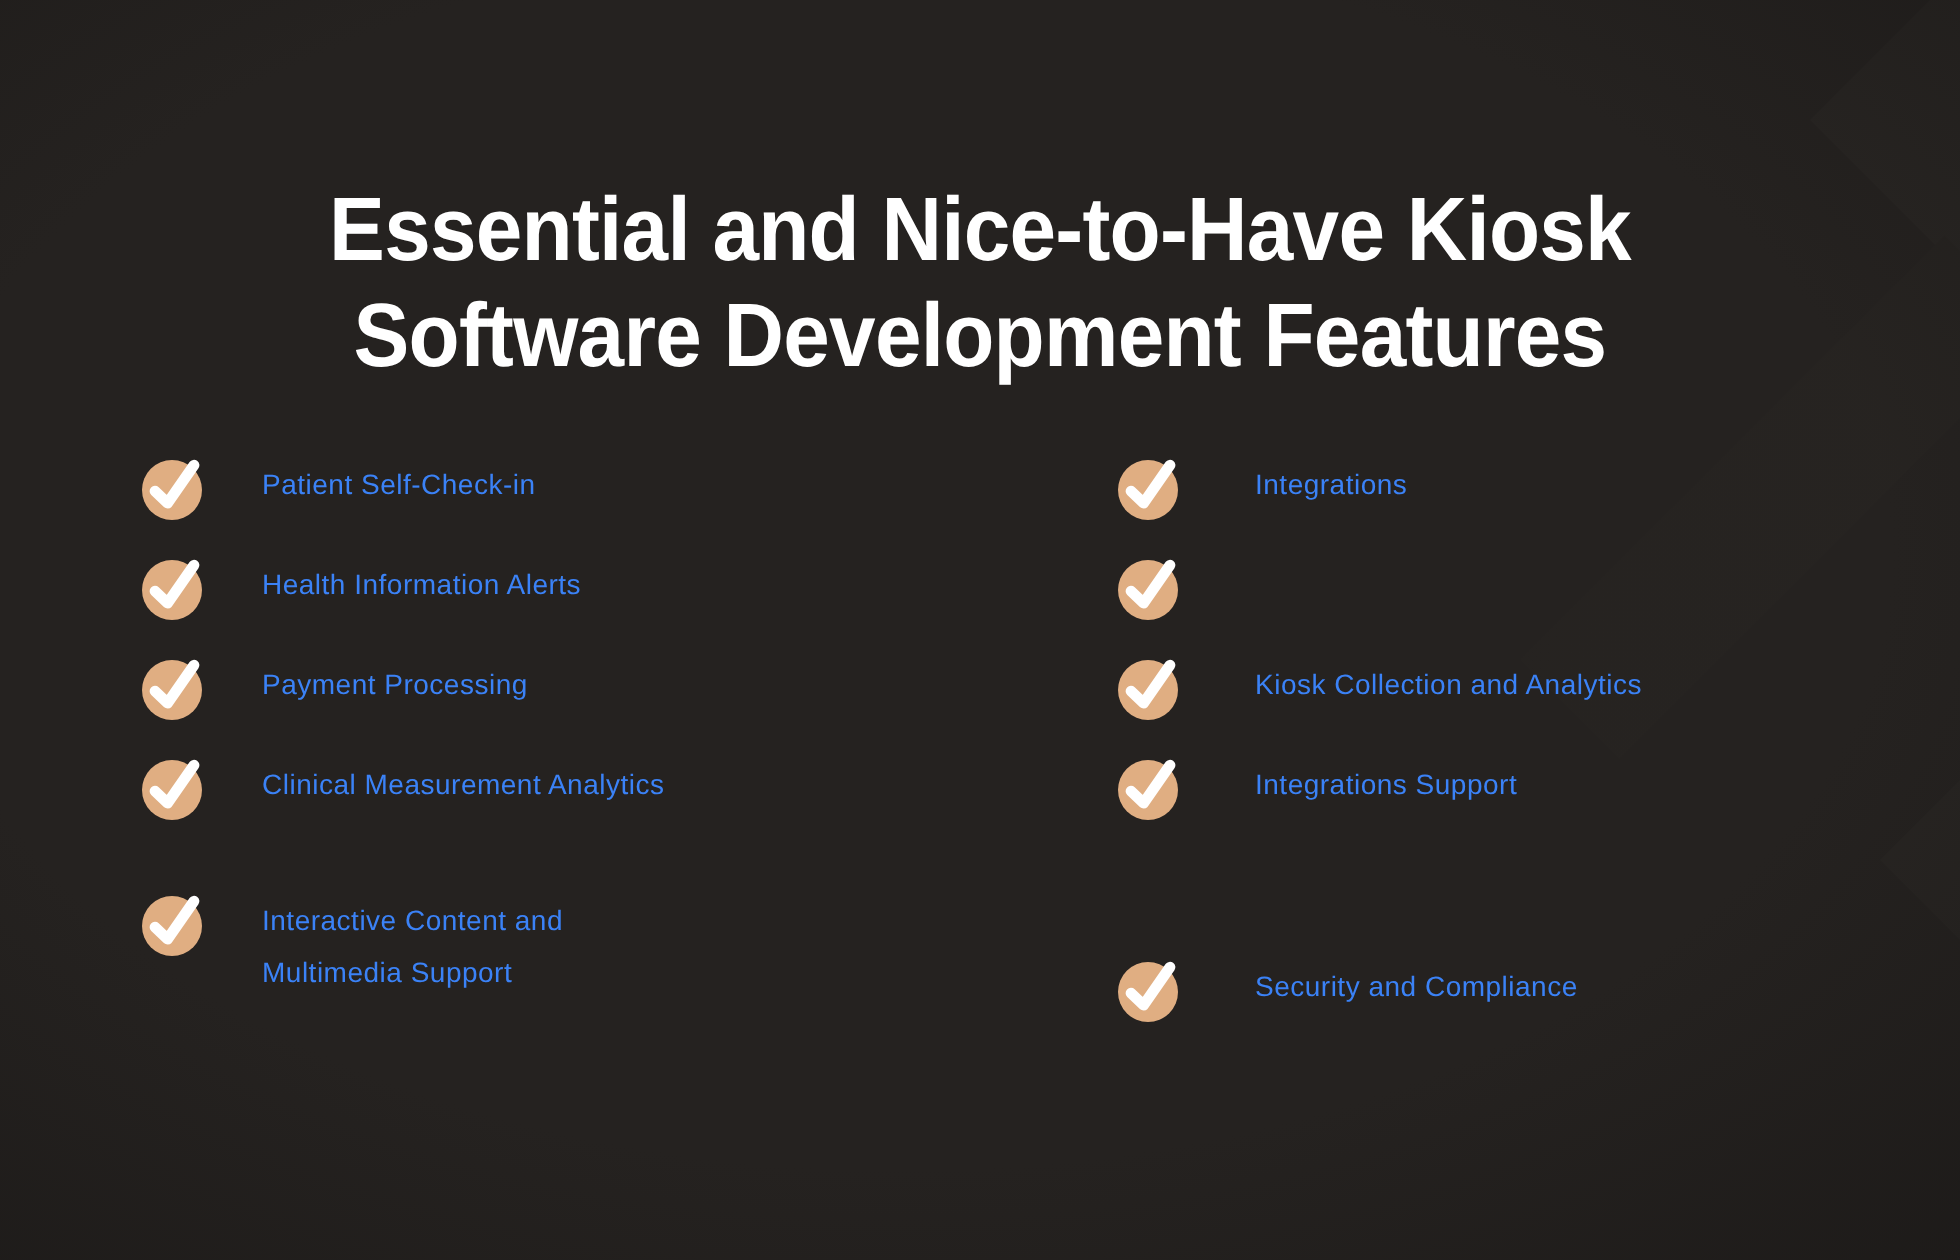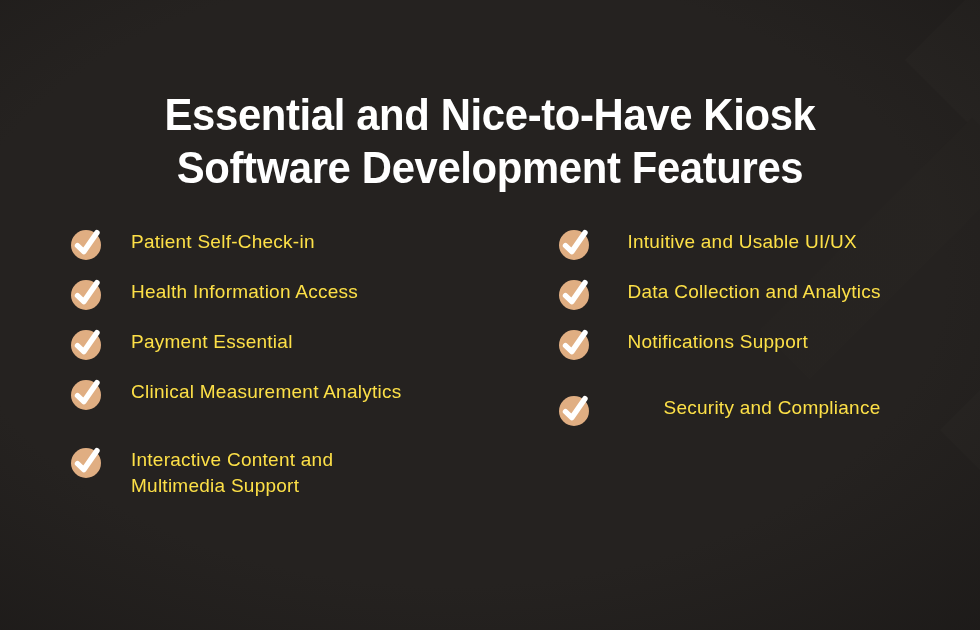--- a/index.html
+++ b/index.html
@@ -76,38 +76,38 @@
   .col-left  { width: 470px; padding-left: 70px; }
   .col-right { width: 470px; padding-left: 65px; }
 
   .feature-row {
     display: flex;
     align-items: flex-start;
     height: 50px;
   }
   .feature-row.tall { height: 70px; align-items: flex-start; }
   .feature-row.offset-top { margin-top: 18px; }
-  .feature-row.shift-down { margin-top: 16px; gap: 36px; }
+  .feature-row.shift-down { margin-top: 51px; }
 
   .check-wrap {
     position: relative;
     flex: 0 0 auto;
     width: 34px;
     height: 34px;
     margin-top: 3px;
   }
   .check-wrap svg { display: block; overflow: visible; }
 
   .feature-label {
     flex: 1 1 auto;
     margin-left: 27px;
-    color: #fde047;
+    color: #3b82f6;
     font-family: "Liberation Sans", sans-serif;
     font-weight: normal;
-    font-size: 19px;
+    font-size: 14px;
     line-height: 26px;
     letter-spacing: 0.25px;
     padding-top: 5px;
     white-space: pre-line;
   }
   .col-right .feature-label { margin-left: 36px; }
 </style>
 </head>
 <body>
 
@@ -140,32 +140,32 @@
         <span class="feature-label">Patient Self-Check-in</span>
       </div>
 
       <div class="feature-row">
         <span class="check-wrap">
           <svg width="34" height="34" viewBox="0 0 34 34">
             <circle cx="16" cy="18" r="15" fill="#E0AE82"></circle>
             <path d="M7.5 18.6 L13.8 24.6 L27 5.6" fill="none" stroke="#FFFFFF" stroke-width="5.4" stroke-linecap="round" stroke-linejoin="round"></path>
           </svg>
         </span>
-        <span class="feature-label">Health Information Access</span>
-      </div>
-
-
-      <div class="feature-row">
-        <span class="check-wrap">
-          <svg width="34" height="34" viewBox="0 0 34 34">
-            <circle cx="16" cy="18" r="15" fill="#E0AE82"></circle>
-            <path d="M7.5 18.6 L13.8 24.6 L27 5.6" fill="none" stroke="#FFFFFF" stroke-width="5.4" stroke-linecap="round" stroke-linejoin="round"></path>
-          </svg>
-        </span>
-        <span class="feature-label">Payment Essential</span>
+        <span class="feature-label">Health Information Alerts</span>
+      </div>
+
+
+      <div class="feature-row">
+        <span class="check-wrap">
+          <svg width="34" height="34" viewBox="0 0 34 34">
+            <circle cx="16" cy="18" r="15" fill="#E0AE82"></circle>
+            <path d="M7.5 18.6 L13.8 24.6 L27 5.6" fill="none" stroke="#FFFFFF" stroke-width="5.4" stroke-linecap="round" stroke-linejoin="round"></path>
+          </svg>
+        </span>
+        <span class="feature-label">Payment Processing</span>
       </div>
 
       <div class="feature-row">
         <span class="check-wrap">
           <svg width="34" height="34" viewBox="0 0 34 34">
             <circle cx="16" cy="18" r="15" fill="#E0AE82"></circle>
             <path d="M7.5 18.6 L13.8 24.6 L27 5.6" fill="none" stroke="#FFFFFF" stroke-width="5.4" stroke-linecap="round" stroke-linejoin="round"></path>
           </svg>
         </span>
         <span class="feature-label">Clinical Measurement Analytics</span>
@@ -180,49 +180,57 @@
         </span>
         <span class="feature-label">Interactive Content and
 Multimedia Support</span>
       </div>
 
     </div>
 
     <div class="col col-right">
 
 
-
-      <div class="feature-row">
-        <span class="check-wrap">
-          <svg width="34" height="34" viewBox="0 0 34 34">
-            <circle cx="16" cy="18" r="15" fill="#E0AE82"></circle>
-            <path d="M7.5 18.6 L13.8 24.6 L27 5.6" fill="none" stroke="#FFFFFF" stroke-width="5.4" stroke-linecap="round" stroke-linejoin="round"></path>
-          </svg>
-        </span>
-        <span class="feature-label">Intuitive and Usable UI/UX</span>
-      </div>
-
-      <div class="feature-row">
-        <span class="check-wrap">
-          <svg width="34" height="34" viewBox="0 0 34 34">
-            <circle cx="16" cy="18" r="15" fill="#E0AE82"></circle>
-            <path d="M7.5 18.6 L13.8 24.6 L27 5.6" fill="none" stroke="#FFFFFF" stroke-width="5.4" stroke-linecap="round" stroke-linejoin="round"></path>
-          </svg>
-        </span>
-        <span class="feature-label">Data Collection and Analytics</span>
-      </div>
-
-      <div class="feature-row">
-        <span class="check-wrap">
-          <svg width="34" height="34" viewBox="0 0 34 34">
-            <circle cx="16" cy="18" r="15" fill="#E0AE82"></circle>
-            <path d="M7.5 18.6 L13.8 24.6 L27 5.6" fill="none" stroke="#FFFFFF" stroke-width="5.4" stroke-linecap="round" stroke-linejoin="round"></path>
-          </svg>
-        </span>
-        <span class="feature-label">Notifications Support</span>
+      <div class="feature-row">
+        <span class="check-wrap">
+          <svg width="34" height="34" viewBox="0 0 34 34">
+            <circle cx="16" cy="18" r="15" fill="#E0AE82"></circle>
+            <path d="M7.5 18.6 L13.8 24.6 L27 5.6" fill="none" stroke="#FFFFFF" stroke-width="5.4" stroke-linecap="round" stroke-linejoin="round"></path>
+          </svg>
+        </span>
+        <span class="feature-label">Integrations</span>
+      </div>
+
+      <div class="feature-row">
+        <span class="check-wrap">
+          <svg width="34" height="34" viewBox="0 0 34 34">
+            <circle cx="16" cy="18" r="15" fill="#E0AE82"></circle>
+            <path d="M7.5 18.6 L13.8 24.6 L27 5.6" fill="none" stroke="#FFFFFF" stroke-width="5.4" stroke-linecap="round" stroke-linejoin="round"></path>
+          </svg>
+        </span>
+      </div>
+
+      <div class="feature-row">
+        <span class="check-wrap">
+          <svg width="34" height="34" viewBox="0 0 34 34">
+            <circle cx="16" cy="18" r="15" fill="#E0AE82"></circle>
+            <path d="M7.5 18.6 L13.8 24.6 L27 5.6" fill="none" stroke="#FFFFFF" stroke-width="5.4" stroke-linecap="round" stroke-linejoin="round"></path>
+          </svg>
+        </span>
+        <span class="feature-label">Kiosk Collection and Analytics</span>
+      </div>
+
+      <div class="feature-row">
+        <span class="check-wrap">
+          <svg width="34" height="34" viewBox="0 0 34 34">
+            <circle cx="16" cy="18" r="15" fill="#E0AE82"></circle>
+            <path d="M7.5 18.6 L13.8 24.6 L27 5.6" fill="none" stroke="#FFFFFF" stroke-width="5.4" stroke-linecap="round" stroke-linejoin="round"></path>
+          </svg>
+        </span>
+        <span class="feature-label">Integrations Support</span>
       </div>
 
       <div class="feature-row shift-down">
         <span class="check-wrap">
           <svg width="34" height="34" viewBox="0 0 34 34">
             <circle cx="16" cy="18" r="15" fill="#E0AE82"></circle>
             <path d="M7.5 18.6 L13.8 24.6 L27 5.6" fill="none" stroke="#FFFFFF" stroke-width="5.4" stroke-linecap="round" stroke-linejoin="round"></path>
           </svg>
         </span>
         <span class="feature-label">Security and Compliance</span>

